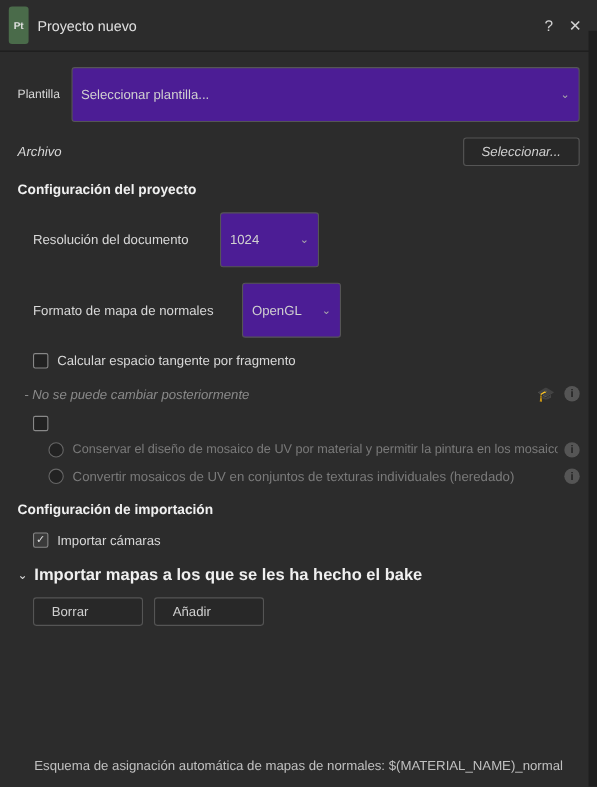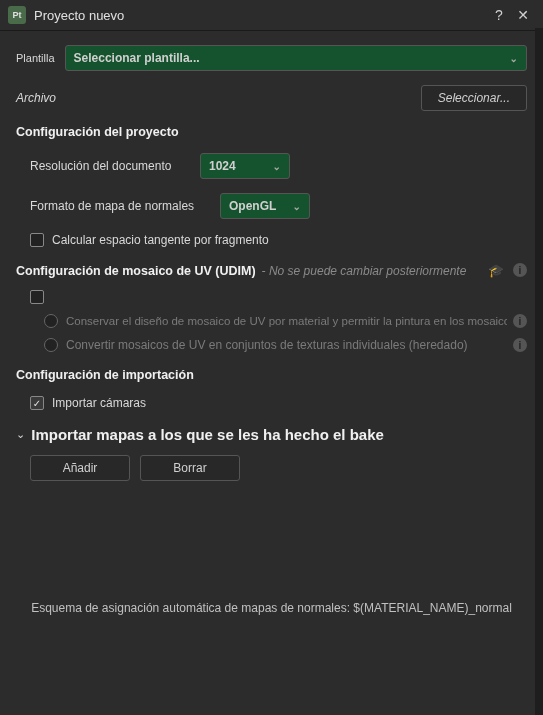--- a/index.html
+++ b/index.html
@@ -17,21 +17,21 @@
       overflow: hidden;
     }
     .titlebar {
       display: flex;
       align-items: center;
       padding: 6px 8px;
       border-bottom: 1px solid #1a1a1a;
     }
     .app-icon {
       width: 18px;
-      height: 18px;
+      height: 34px;
       background: #4a6b4a;
       border-radius: 3px;
       display: flex;
       align-items: center;
       justify-content: center;
       font-size: 9px;
       font-weight: bold;
       color: #e0e0e0;
       margin-right: 8px;
     }
@@ -54,49 +54,47 @@
       display: flex;
       align-items: center;
       margin-bottom: 14px;
     }
     .row-label {
       margin-right: 10px;
       font-size: 11px;
     }
     .select {
       flex: 1;
-      background: #14532d;
+      background: #4c1d95;
       border: 1px solid #555;
       border-radius: 3px;
-      padding: 5px 8px;
+      padding: 17px 8px;
       color: #d0d0d0;
       display: flex;
       align-items: center;
       justify-content: space-between;
       cursor: pointer;
-      font-weight: bold;
     }
     .select-small {
       flex: 0 0 auto;
       min-width: 90px;
     }
     .chevron {
       font-size: 10px;
       color: #aaa;
     }
     .btn {
       background: #282828;
       border: 1px solid #555;
       border-radius: 3px;
       padding: 5px 16px;
       color: #d0d0d0;
       font-size: 12px;
       cursor: pointer;
       min-width: 100px;
-      text-align: center;
     }
     .section-head {
       font-size: 12.5px;
       font-weight: bold;
       color: #f0f0f0;
       margin: 12px 0 14px 0;
     }
     .indent {
       padding-left: 14px;
     }
@@ -258,21 +256,20 @@
         <span class="chevron">⌄</span>
       </div>
     </div>
     <div class="checkbox-row">
       <div class="checkbox"></div>
       <span>Calcular espacio tangente por fragmento</span>
     </div>
   </div>
 
   <div class="udim-head">
-    <span class="udim-title">Configuración de mosaico de UV (UDIM)</span>
     <span class="udim-note">- No se puede cambiar posteriormente</span>
     <div class="info-icons">
       <span style="font-size:13px;">🎓</span>
       <span class="info-circle">i</span>
     </div>
   </div>
 
   <div class="indent">
     <div class="checkbox-row">
       <div class="checkbox"></div>
@@ -300,22 +297,22 @@
     </div>
   </div>
 
   <div class="collapse-row">
     <span class="collapse-chev">⌄</span>
     <span class="collapse-title">Importar mapas a los que se les ha hecho el bake</span>
   </div>
 
   <div class="indent">
     <div class="bake-row">
+      <div class="btn" style="min-width:100px;">Borrar</div>
       <div class="btn" style="min-width:100px;">Añadir</div>
-      <div class="btn" style="min-width:100px;">Borrar</div>
     </div>
   </div>
 
   <div class="footer-text">Esquema de asignación automática de mapas de normales: $(MATERIAL_NAME)_normal</div>
 
 </div>
 
 <div class="right-track"></div>
 
 </body></html>

